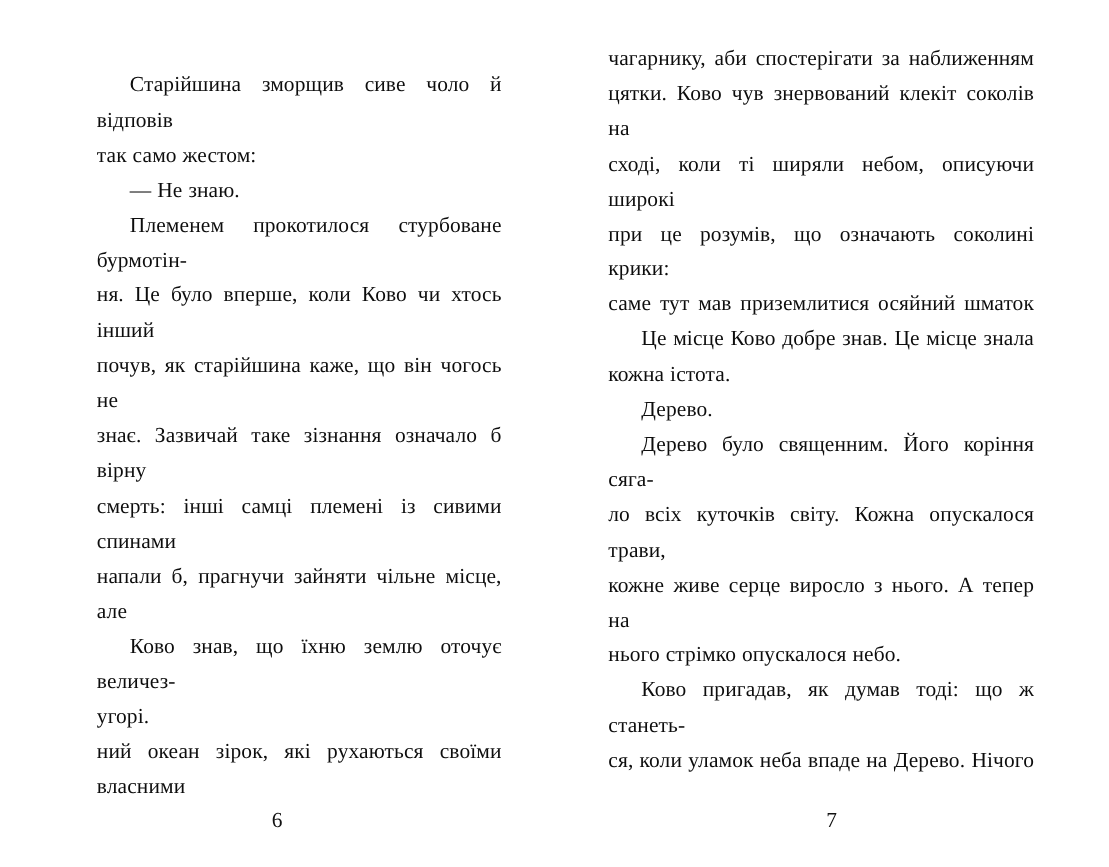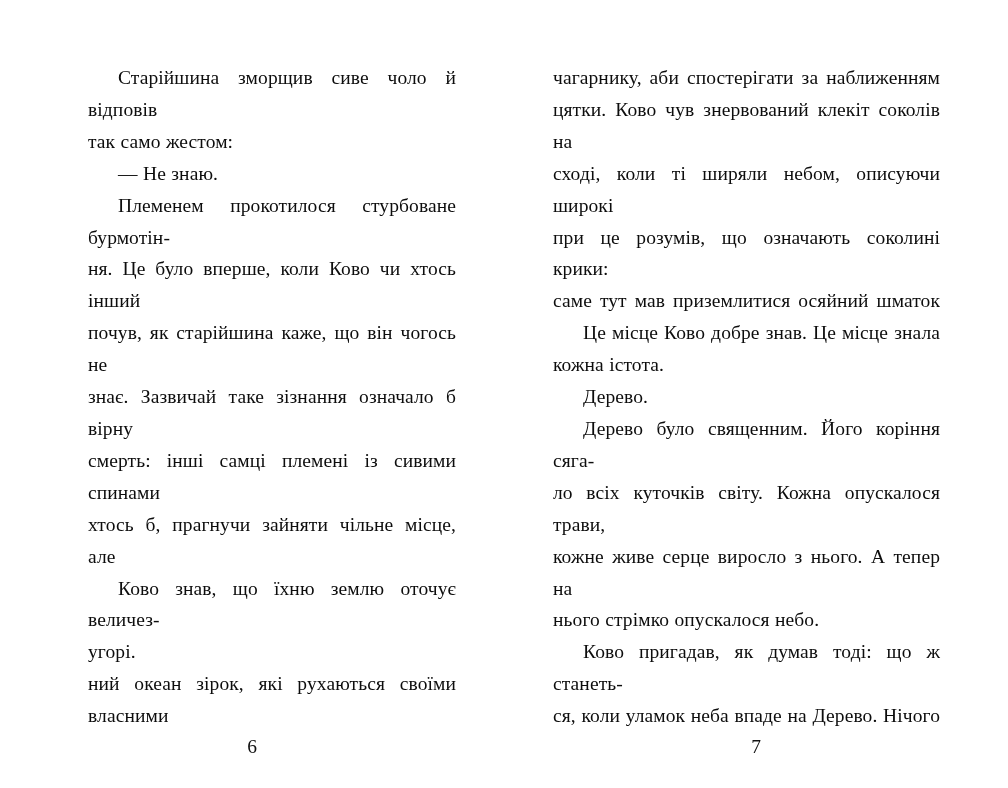--- a/index.html
+++ b/index.html
@@ -29,21 +29,21 @@
     width: 504px;
     height: 788px;
     background: #ffffff;
     box-sizing: border-box;
   }
 
   .page-left  { padding: 62px 48px 0 88px; }
   .page-right { padding: 62px 68px 0 553px; }
 
   
-  .page-right { padding: 62px 68px 0 49px; }
+  .page-right { padding: 38px 68px 0 49px; }
 
   .textcol {
     width: 100%;
     text-align: justify;
     text-justify: inter-word;
     font-size: 19.5px;
     line-height: 31.9px;
     letter-spacing: 0.1px;
     word-spacing: 0.4px;
     hyphens: manual;
@@ -92,21 +92,21 @@
   <div class="page page-left">
     <div class="textcol" id="left-col">
         <span class="ln indent">Старійшина зморщив сиве чоло й відповів</span>
         <span class="ln flush">так само жестом:</span>
         <span class="ln indent flush">— Не знаю.</span>
         <span class="ln indent">Племенем прокотилося стурбоване бурмотін-</span>
         <span class="ln">ня. Це було вперше, коли Ково чи хтось інший</span>
         <span class="ln">почув, як старійшина каже, що він чогось не</span>
         <span class="ln">знає. Зазвичай таке зізнання означало б вірну</span>
         <span class="ln">смерть: інші самці племені із сивими спинами</span>
-        <span class="ln">хтось б, прагнучи зайняти чільне місце, але</span>
+        <span class="ln">напали б, прагнучи зайняти чільне місце, але</span>
         <span class="ln indent">Ково знав, що їхню землю оточує величез-</span>
         <span class="ln flush">угорі.</span>
         <span class="ln">ний океан зірок, які рухаються своїми власними</span>
       </div>
     <div class="folio">6</div>
   </div>
 
   <div class="gutter"></div>
 
   <div class="page page-right">

